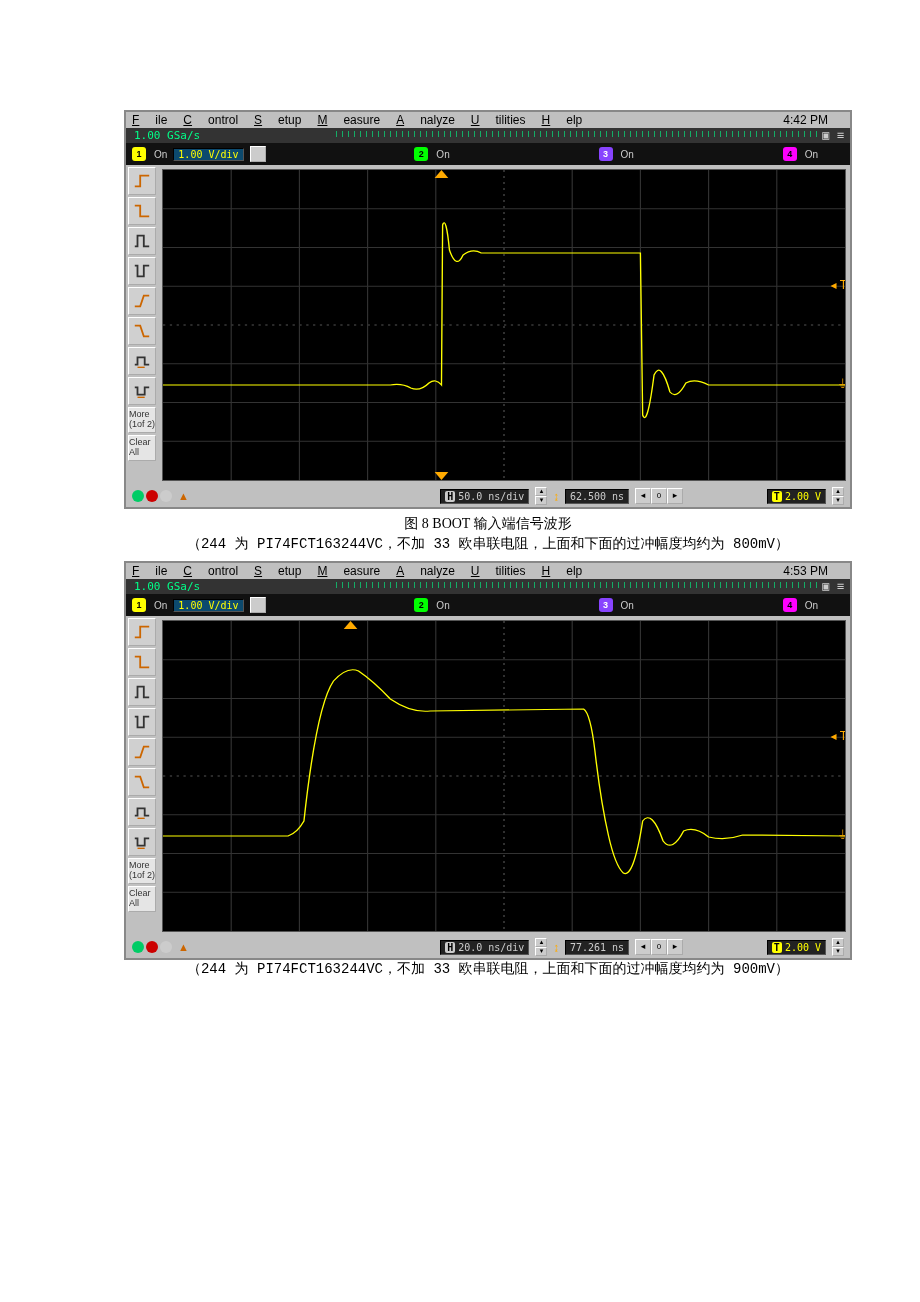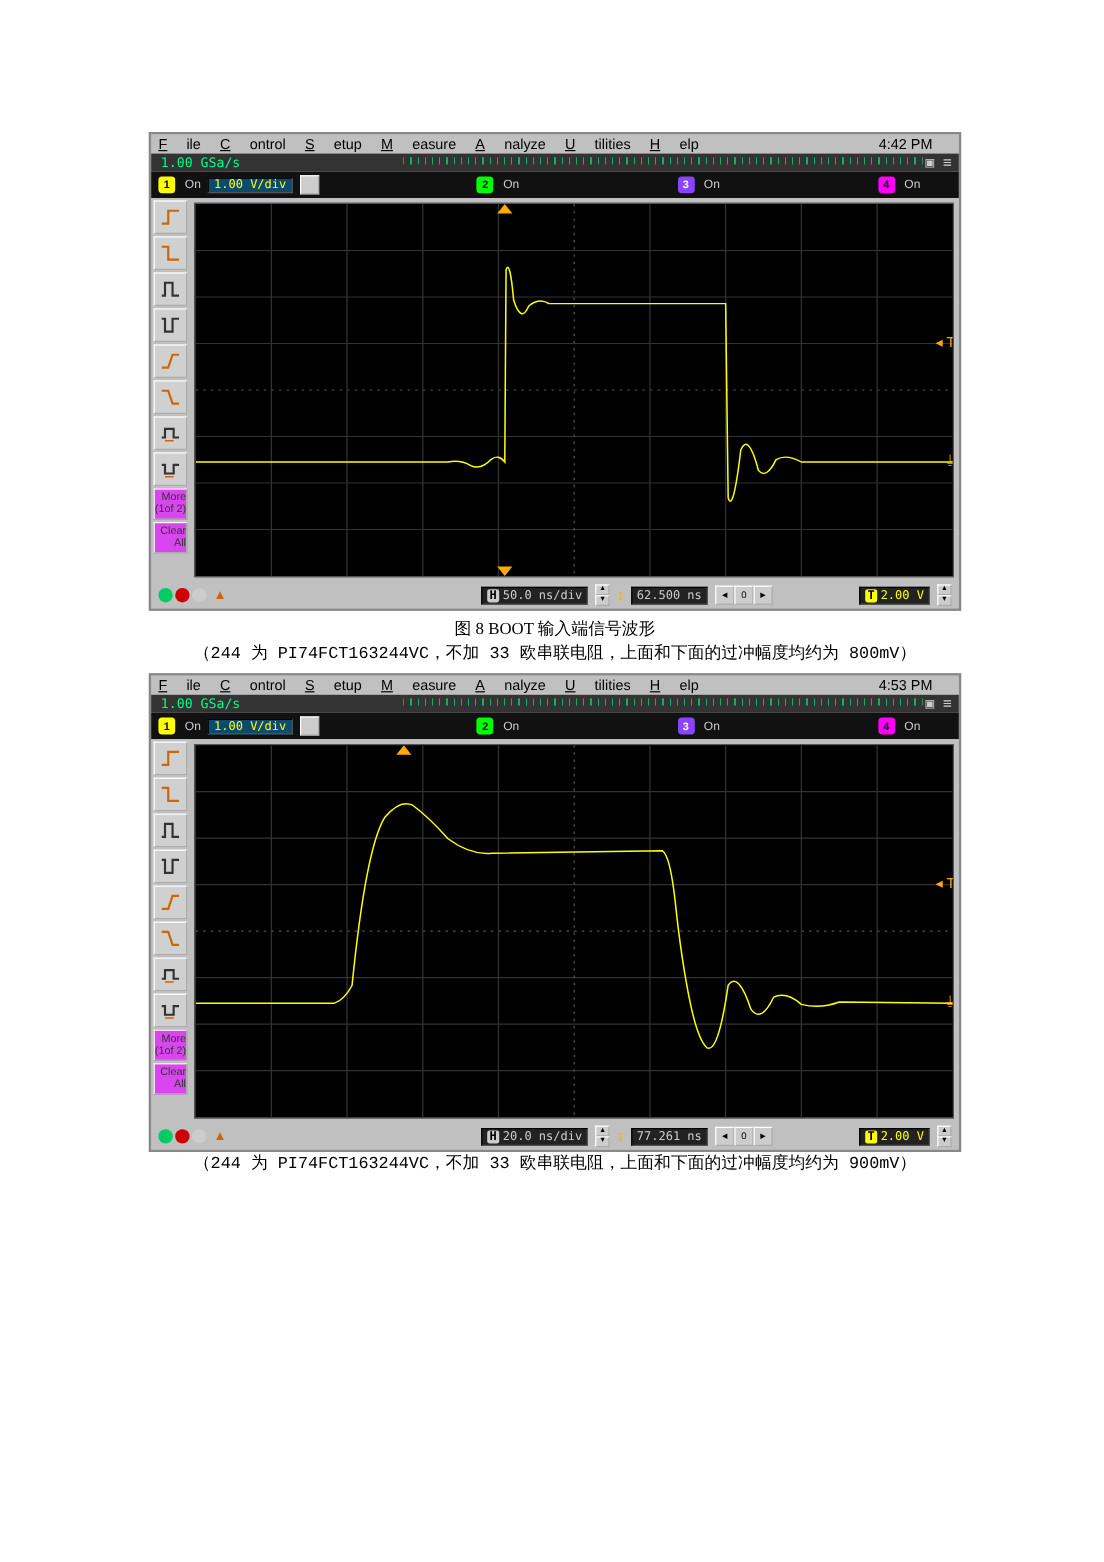--- a/index.html
+++ b/index.html
@@ -1,36 +1,36 @@
 <!DOCTYPE html>
 <html><head>
 <meta charset="utf-8">
 <style>
   body{margin:0;background:#fff;font-family:"Microsoft YaHei",SimSun,serif;font-size:14px;color:#000;width:920px}
-  .page{padding:110px 119px 0 124px}
+  .page{padding:110px 68px 0 124px}
   .scope{background:#c0c0c0;border:2px solid #888;width:100%;box-sizing:border-box;position:relative;font-family:Tahoma,sans-serif;font-size:11px}
   .menubar{background:#c0c0c0;display:flex;align-items:center;padding:1px 6px;font-size:12px}
   .menubar span{margin-right:16px}
   .menubar .u{text-decoration:underline}
   .time{margin-left:auto;margin-right:4px}
   .sr{background:#333;color:#0f8;font-family:monospace;font-size:11px;padding:1px 8px;position:relative}
   .sr .wiggly{position:absolute;left:210px;right:30px;top:3px;height:6px;background:repeating-linear-gradient(90deg,#0f8 0 1px,transparent 1px 6px);opacity:.6}
   .sr-icons{position:absolute;right:6px;top:0;color:#ccc;font-size:12px}
   .chanbar{background:#111;display:flex;align-items:center;padding:3px 6px;gap:6px}
   .ch-badge{width:14px;height:14px;border-radius:3px;display:inline-flex;align-items:center;justify-content:center;font-size:9px;font-weight:bold}
   .ch1{background:#ff0;color:#000}.ch2{background:#0f0;color:#000}.ch3{background:#84f;color:#fff}.ch4{background:#f0f;color:#000}
   .ch-lbl{color:#ccc;font-size:10px;margin-left:2px}
   .vdiv{background:#0c4a6e;color:#ff0;font-family:monospace;padding:0 4px;border:1px inset #555;font-size:10px}
   .mini-btn{width:14px;height:14px;background:#ccc;border:1px outset #fff;display:inline-block}
   .gap{flex:1}
   .body{display:flex;background:#c0c0c0}
   .toolbar{width:30px;display:flex;flex-direction:column;padding:2px;gap:2px}
   .tbtn{width:26px;height:26px;background:#d0d0d0;border:1px outset #fff;display:flex;align-items:center;justify-content:center;font-size:14px;color:#333;position:relative}
   .tbtn svg{width:18px;height:18px}
-  .tlabel{width:26px;background:#d946ef;border:1px outset #fff;font-size:9px;text-align:right;padding:2px 0;line-height:1.1;color:#333}
+  .tlabel{width:26px;background:#e5e5e5;border:1px outset #fff;font-size:9px;text-align:left;padding:2px 0;line-height:1.1;color:#333}
   .plot-wrap{flex:1;padding:4px 6px 4px 2px;position:relative}
   .plot{background:#000;border:1px solid #555;width:100%;height:310px;position:relative;overflow:hidden}
   .grid line{stroke:#333;stroke-width:1}
   .grid .axis{stroke:#555;stroke-dasharray:2 4}
   .trace{stroke:#ff0;stroke-width:1.2;fill:none}
   .marker-t{fill:#fa0}
   .side-marker{position:absolute;right:-2px;color:#fa0;font-size:12px}
   .bottombar{background:#c0c0c0;padding:2px 6px;display:flex;align-items:center;gap:6px}
   .rec{display:flex;gap:2px}
   .rec .c{width:12px;height:12px;border-radius:50%}

